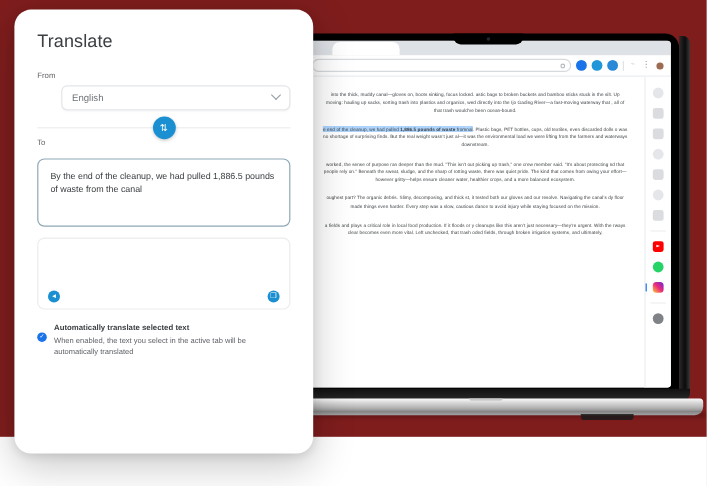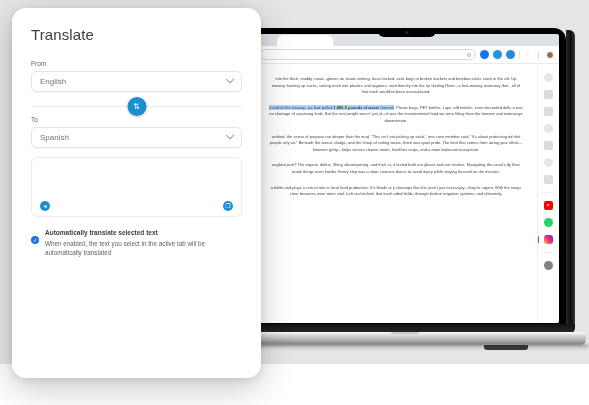--- a/index.html
+++ b/index.html
@@ -2,21 +2,21 @@
 <html><head>
 <meta charset="utf-8">
 <style>
   * { box-sizing: border-box; margin: 0; padding: 0; }
   html, body {
     width: 589px; height: 405px;
     background: #ffffff;
     font-family: "Liberation Sans", sans-serif;
     overflow: hidden;
   }
-  #stage { position: relative; width: 589px; height: 364px; background:#e5e5e5; }
+  #stage { position: relative; width: 589px; height: 364px; background:#7f1d1d; }
 
   
   .laptop { position:absolute; left:248px; top:28px; width:341px; height:345px; }
   .lid {
     position:absolute; left:0; top:0; width:318px; height:305px;
     background:#000; border-radius:12px 12px 3px 3px;
     padding:6px 7px 10px 7px;
   }
   .lid:after{
     content:""; position:absolute; right:-9px; top:2px; width:9px; height:303px;
@@ -116,21 +116,21 @@
     position:absolute; left:12px; top:8px; width:249px; height:370px;
     background:#fff; border-radius:14px;
     box-shadow:0 10px 34px rgba(0,0,0,.22), 0 2px 8px rgba(0,0,0,.10);
     padding:18px 19px 0 19px; z-index:10;
   }
   .p-title{ font-size:15px; color:#3c4043; font-weight:400; letter-spacing:.1px; }
   .p-label{ font-size:6.5px; color:#5f6368; margin-top:17px; margin-bottom:4px; }
   .select{
     height:21px; border:1px solid #e3e5e8; border-radius:5px;
     display:flex; align-items:center; padding:0 8px;
-    font-size:8px; color:#70757a; box-shadow:0 1px 1px rgba(0,0,0,.03);
+    font-size:8px; color:#70757a; box-shadow:0 1px 1px rgba(0,0,0,.03);margin-left:20px;
   }
   .chev{ margin-left:auto; width:6px;height:6px;border-right:1px solid #9aa0a6;border-bottom:1px solid #9aa0a6;transform:rotate(45deg) translate(-2px,-2px);}
   .swapwrap{ position:relative; height:16px; margin-top:6px; }
   .swapline{ position:absolute; left:0; right:0; top:8px; height:1px; background:#ededed; }
   .swapbtn{
     position:absolute; left:50%; top:-1px; transform:translateX(-50%);
     width:19px;height:19px;border-radius:50%;background:#1a8fd1;
     display:flex;align-items:center;justify-content:center;
     box-shadow:0 1px 3px rgba(0,0,0,.22); color:#fff; font-size:8px; line-height:1;
   }
@@ -229,25 +229,22 @@
       <span>English</span>
       <span class="chev"></span>
     </div>
 
     <div class="swapwrap">
       <div class="swapline"></div>
       <div class="swapbtn">⇅</div>
     </div>
 
     <div class="p-label" style="margin-top:2px">To</div>
-    <div class="select">
-      <span>Spanish</span>
-      <span class="chev"></span>
-    </div>
-
+
+    <div class="ta-in">By the end of the cleanup, we had pulled 1,886.5 pounds of waste from the canal</div>
 
     <div class="ta-out">
       <div class="ta-tools">
         <div class="tool">◂</div>
         <div class="tool">❐</div>
       </div>
     </div>
 
     <div class="optrow">
       <div class="chk">✓</div>

